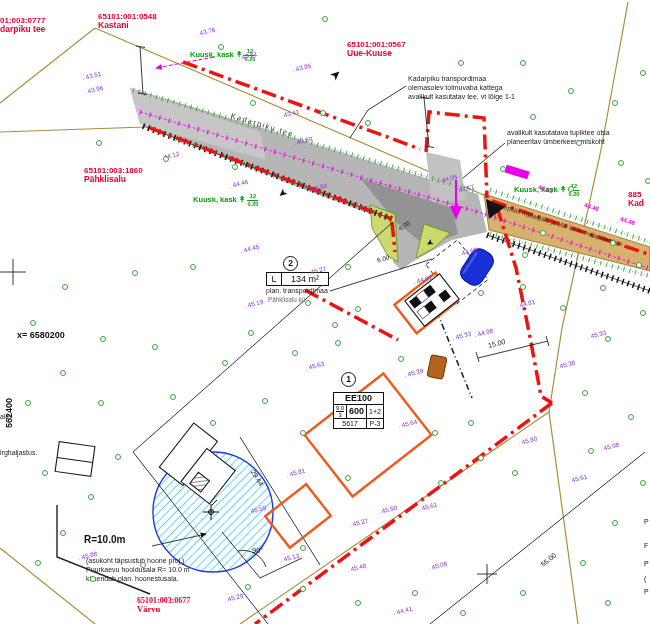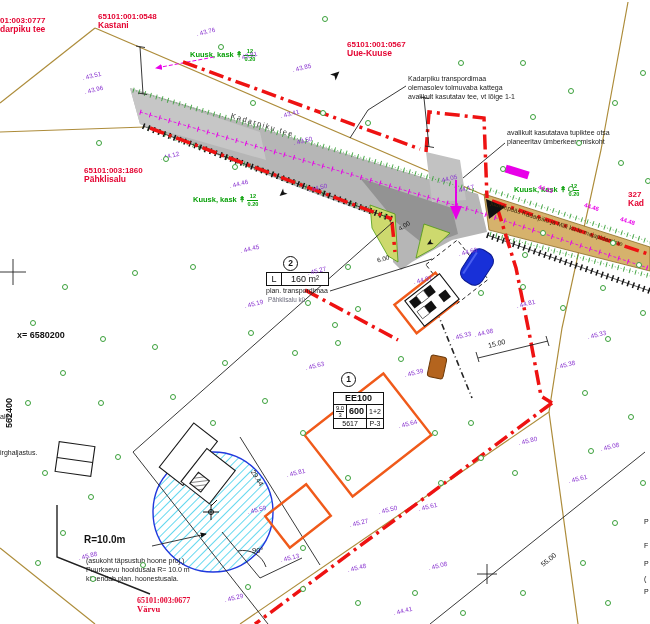--- a/index.html
+++ b/index.html
@@ -192,21 +192,21 @@
 </div>
 <div class="lbl red" style="left:347px;top:40px;">
   <div>65101:001:0567</div>
   <div class="nm">Uue-Kuuse</div>
 </div>
 <div class="lbl red" style="left:84px;top:166px;">
   <div>65101:003:1860</div>
   <div class="nm">Pähklisalu</div>
 </div>
 <div class="lbl red" style="left:628px;top:190px;">
-  <div>327</div>
+  <div>885</div>
   <div class="nm">Kad</div>
 </div>
 <div class="lbl red" style="left:137px;top:596px;font-family:Liberation Serif, serif;">
   <div>65101:003:0677</div>
   <div class="nm ctr">Värvu</div>
 </div>
 
 <div class="lbl note" style="left:408px;top:74px;">
   <div>Kadarpiku transpordimaa</div>
   <div>olemasolev tolmuvaba kattega</div>
@@ -232,21 +232,21 @@
 </div>
 <div class="lbl grn" style="left:514px;top:183px;">
   <span>Kuusk, kask</span>
   <span class="tree-glyph">↟</span>
   <span class="frac"><span class="top">12</span><span>0.20</span></span>
 </div>
 
 <div class="circle-idx" style="left:283px;top:256px;">2</div>
 <div class="box2" style="left:266px;top:272px;">
   <span class="c1">L</span>
-  <span class="c2">160 m²</span>
+  <span class="c2">134 m²</span>
 </div>
 <div class="lbl sm" style="left:266px;top:287px;">plan. transpordimaa</div>
 <div class="lbl xs" style="left:268px;top:296px;">Pähklisalu kü</div>
 
 <div class="circle-idx" style="left:341px;top:372px;">1</div>
 <table class="bld" style="position:absolute;left:333px;top:392px;">
   <tbody>
         <tr>
           <td class="b9" colspan="3">EE100</td>
         </tr>

